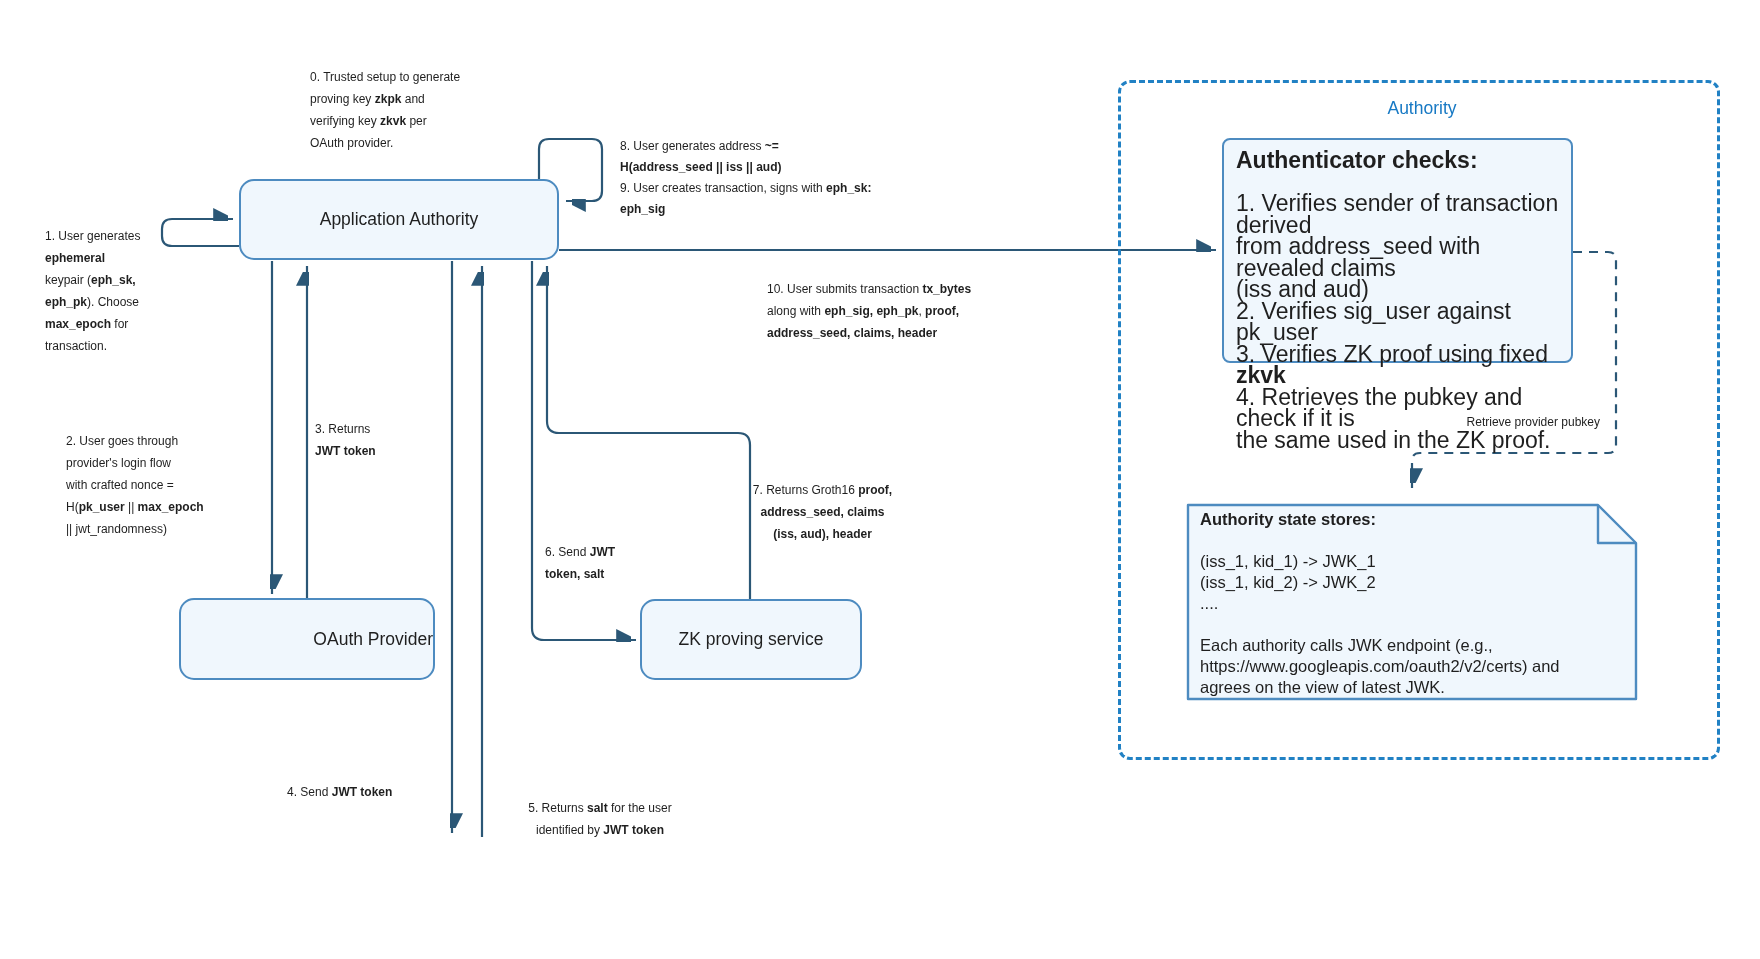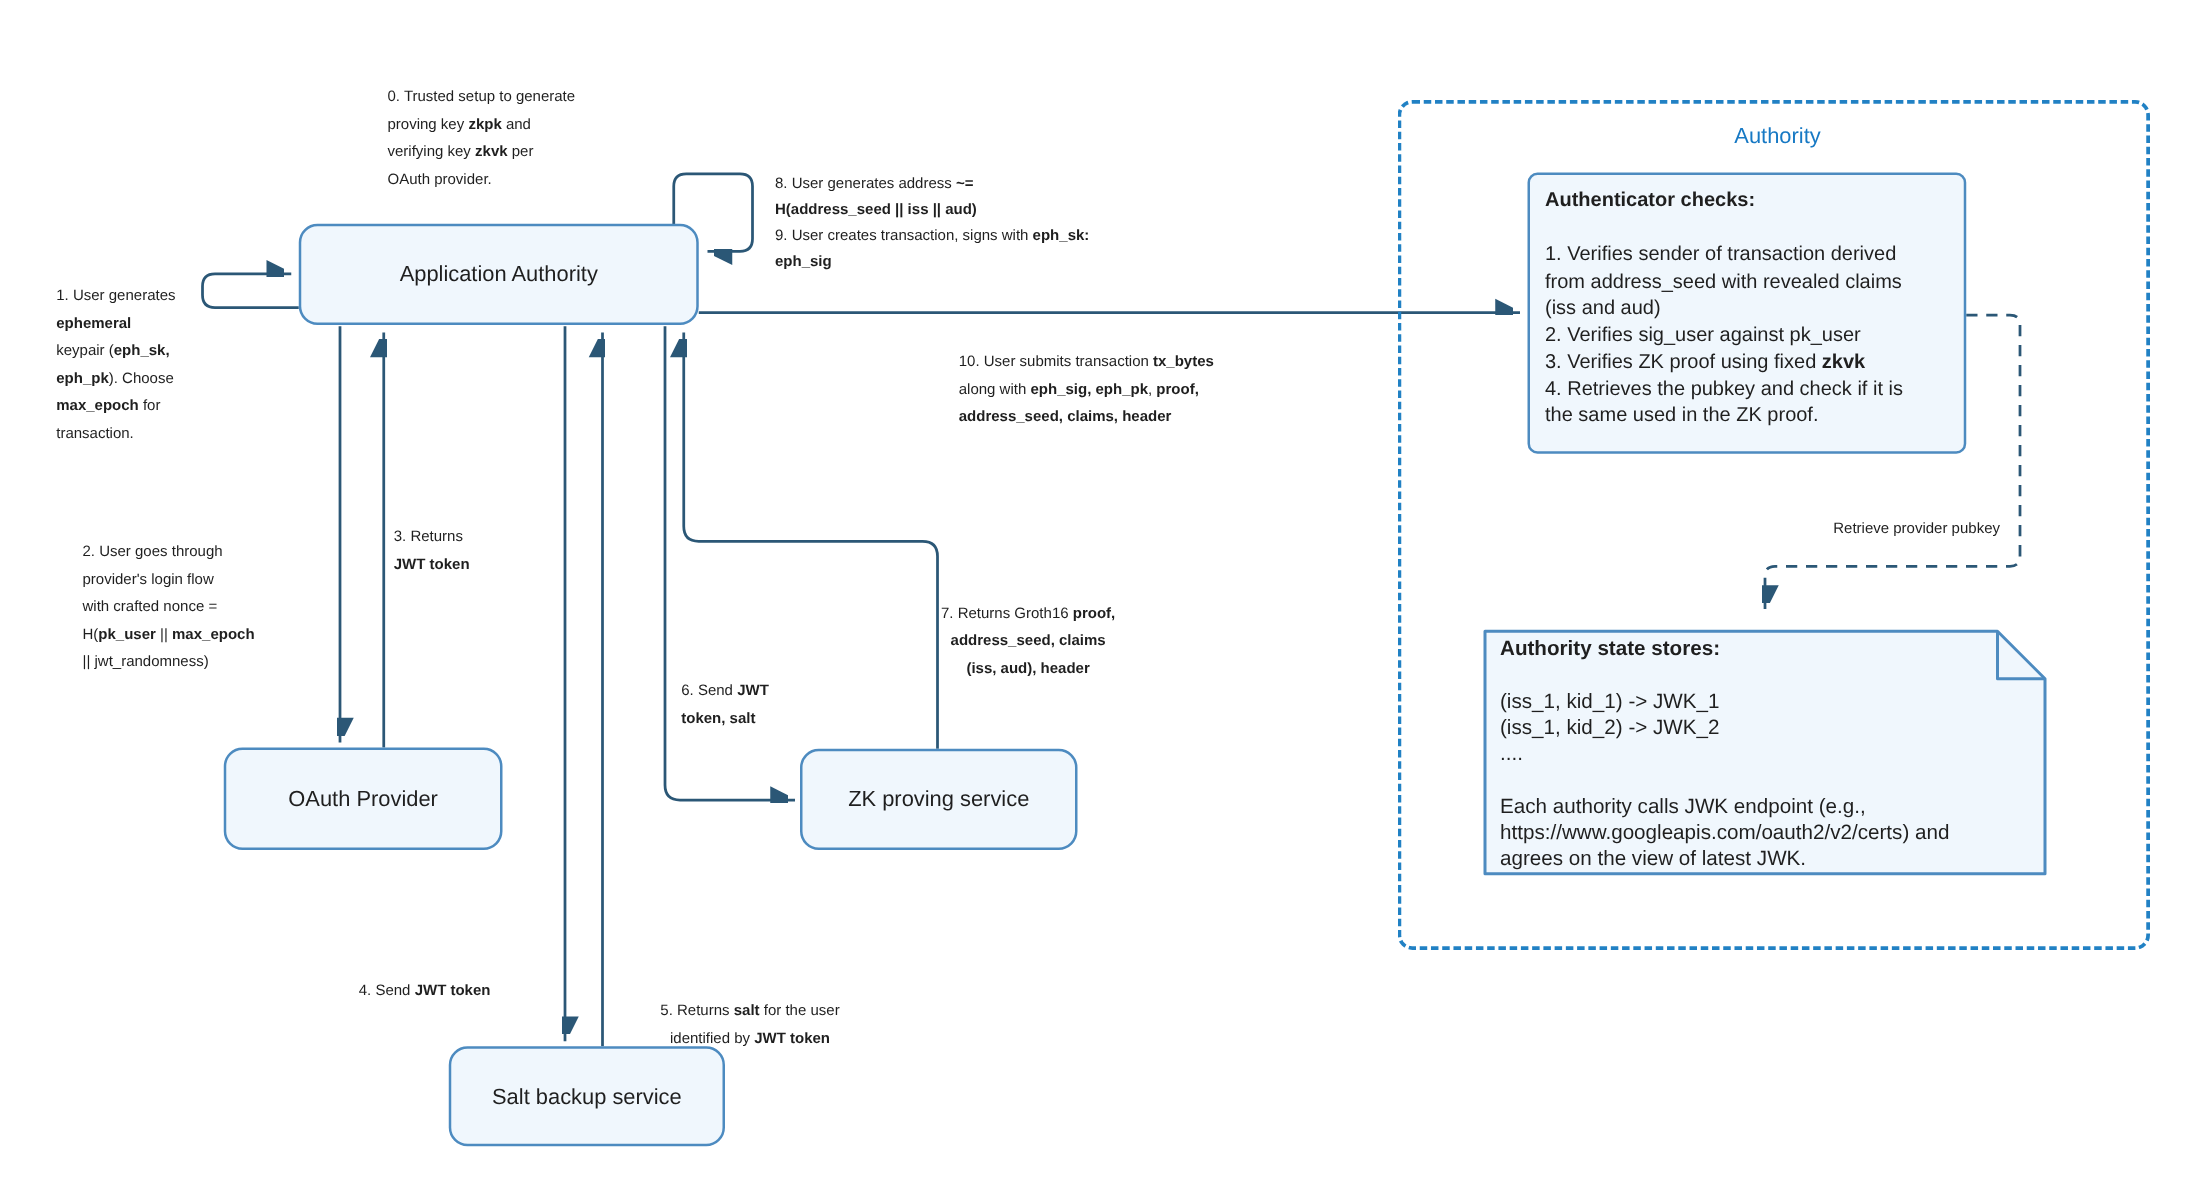--- a/index.html
+++ b/index.html
@@ -28,21 +28,21 @@
     border:3px dashed var(--authority-border,#2181c4);border-radius:12px;box-sizing:border-box;
   }
   .authority-title{
     position:absolute;left:1322px;top:98px;width:200px;text-align:center;
     font-size:17.5px;color:var(--authority-title,#1779c4);
   }
   .panel-box{
     position:absolute;left:1222px;top:138px;width:351px;height:225px;
     border:2.5px solid var(--node-border,#4d8bc0);background:var(--node-fill,#f0f7fd);
     border-radius:8px;box-sizing:border-box;padding:10px 12px 0 12px;
-    font-size:16px;line-height:21.5px;white-space:pre-line;
+    font-size:23px;line-height:21.5px;white-space:pre-line;
   }
   .doc-text{
     position:absolute;left:1188px;top:505px;width:448px;height:194px;
     box-sizing:border-box;padding:4px 10px 0 12px;
     font-size:16.5px;line-height:21px;white-space:pre-line;
   }
 </style>
 </head>
 <body>
 
@@ -70,31 +70,28 @@
     <path class="doc-fold" d="M 1598 505 V 543 H 1636"></path>
   </svg>
 
   <div class="authority-frame"></div>
   <div class="authority-title">Authority</div>
 
   <div class="node" style="left:239px;top:179px;width:320px;height:81px;">
     <span>Application Authority</span>
   </div>
 
-  <div class="node" style="left:179px;top:598px;width:223px;height:82px;">
+  <div class="node" style="left:179px;top:598px;width:256px;height:82px;justify-content:flex-end;">
     <span>OAuth Provider</span>
   </div>
 
   <div class="node" style="left:640px;top:599px;width:222px;height:81px;">
     <span>ZK proving service</span>
   </div>
 
-  <div class="node" style="left:359px;top:837px;width:221px;height:80px;">
-    <span>Salt backup service</span>
-  </div>
 
   <div class="panel-box"><b>Authenticator checks:</b><br><br>1. Verifies sender of transaction derived<br>from address_seed with revealed claims<br>(iss and aud)<br>2. Verifies sig_user against pk_user<br>3. Verifies ZK proof using fixed <b>zkvk</b><br>4. Retrieves the pubkey and check if it is<br>the same used in the ZK proof.</div>
 
   <div class="doc-text"><b>Authority state stores:</b><br><br>(iss_1, kid_1) -&gt; JWK_1<br>(iss_1, kid_2) -&gt; JWK_2<br>....<br><br>Each authority calls JWK endpoint (e.g.,<br>https://www.googleapis.com/oauth2/v2/certs) and<br>agrees on the view of latest JWK.</div>
 
   <div class="annotation right" style="left:1400px;top:411px;width:200px;">Retrieve provider pubkey</div>
 
   <div class="annotation" style="left:310px;top:66px;width:240px;">0. Trusted setup to generate<br>proving key <b>zkpk</b> and<br>verifying key <b>zkvk</b> per<br>OAuth provider.</div>
 
   <div class="annotation" style="left:45px;top:196px;width:200px;margin-top:29px;">1. User generates<br><b>ephemeral</b><br>keypair (<b>eph_sk,</b><br><b>eph_pk</b>). Choose<br><b>max_epoch</b> for<br>transaction.</div>

